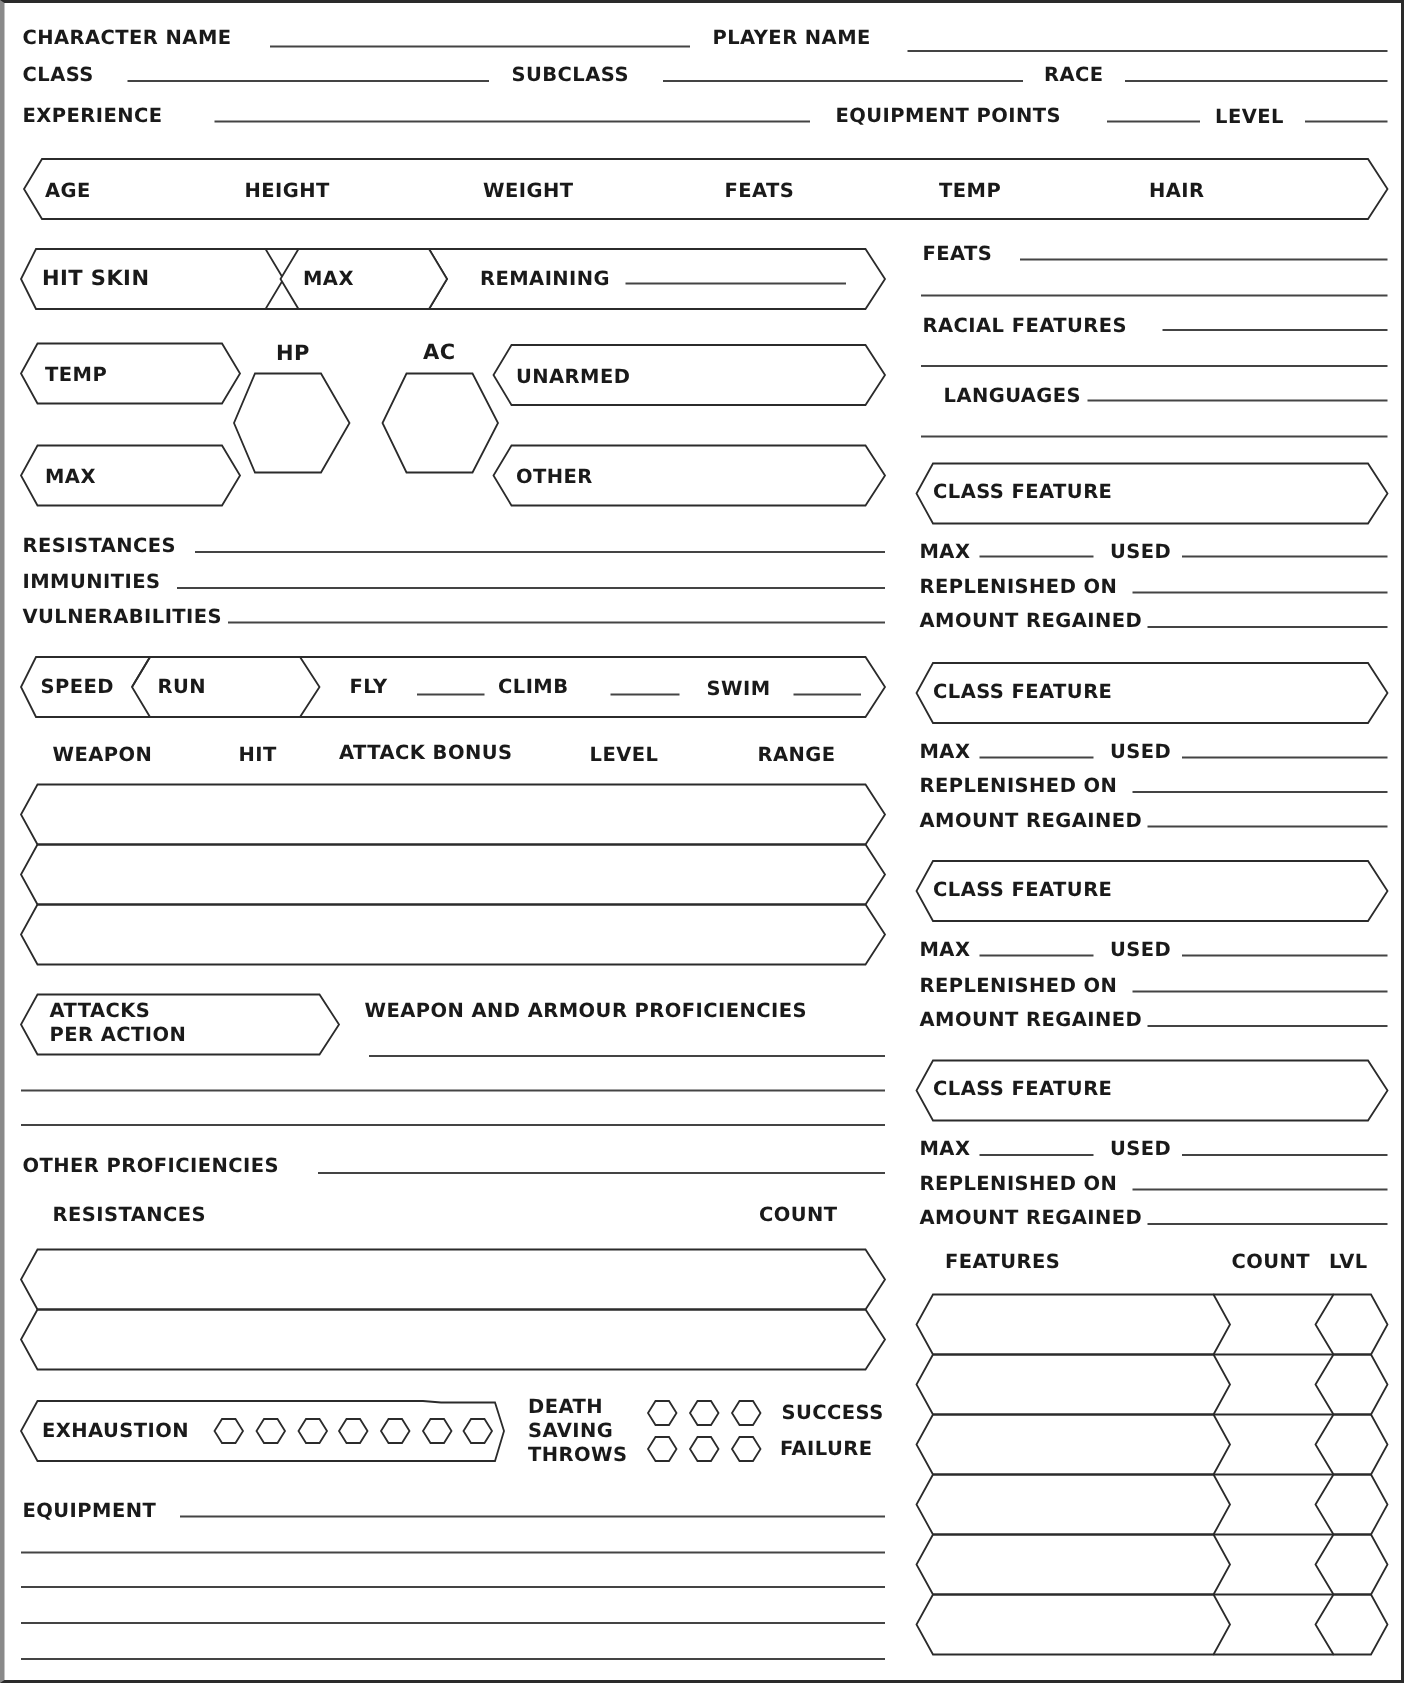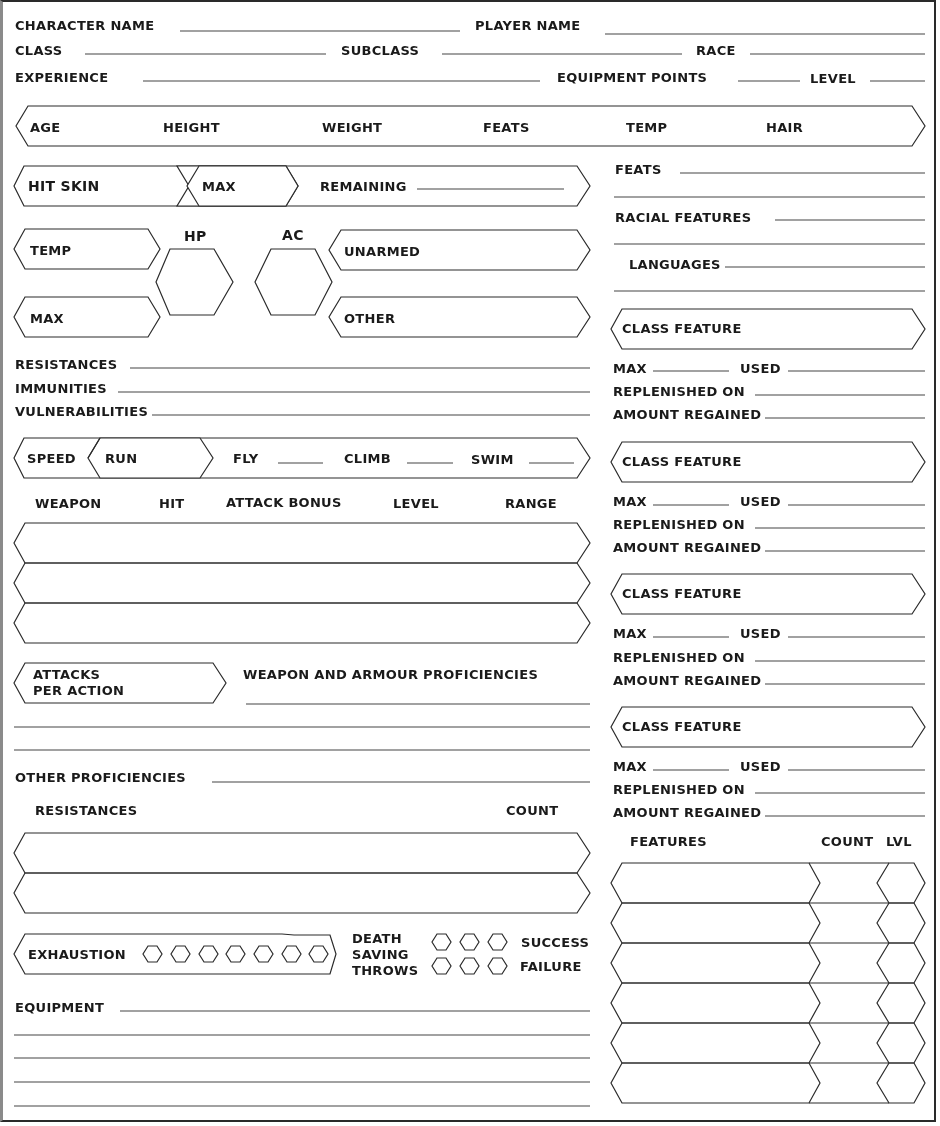--- a/index.html
+++ b/index.html
@@ -214,21 +214,21 @@
 <span class="t" style="left:15px;top:382px">IMMUNITIES</span>
 <div class="f" style="left:118px;top:376px;width:472px;height:16px"></div>
 <span class="t" style="left:15px;top:405px">VULNERABILITIES</span>
 <div class="f" style="left:152px;top:399px;width:438px;height:16px"></div>
 
 <span class="t" style="left:27px;top:452px">SPEED</span>
 <div class="f" style="left:88px;top:438px;width:125px;height:40px"></div>
 <span class="t" style="left:105px;top:452px">RUN</span>
 <span class="t" style="left:233px;top:452px">FLY</span>
 <div class="f" style="left:278px;top:447px;width:45px;height:16px"></div>
-<span class="t" style="left:344px;top:452px">CLIMB</span>
+<span class="t" style="left:332px;top:452px">CLIMB</span>
 <div class="f" style="left:407px;top:447px;width:46px;height:16px"></div>
 <span class="t" style="left:471px;top:453px">SWIM</span>
 <div class="f" style="left:529px;top:447px;width:45px;height:16px"></div>
 
 <span class="t" style="left:35px;top:497px">WEAPON</span>
 <span class="t" style="left:159px;top:497px">HIT</span>
 <span class="t" style="left:226px;top:496px">ATTACK BONUS</span>
 <span class="t" style="left:393px;top:497px">LEVEL</span>
 <span class="t" style="left:505px;top:497px">RANGE</span>
 <div class="f" style="left:14px;top:523px;width:576px;height:40px"></div>

